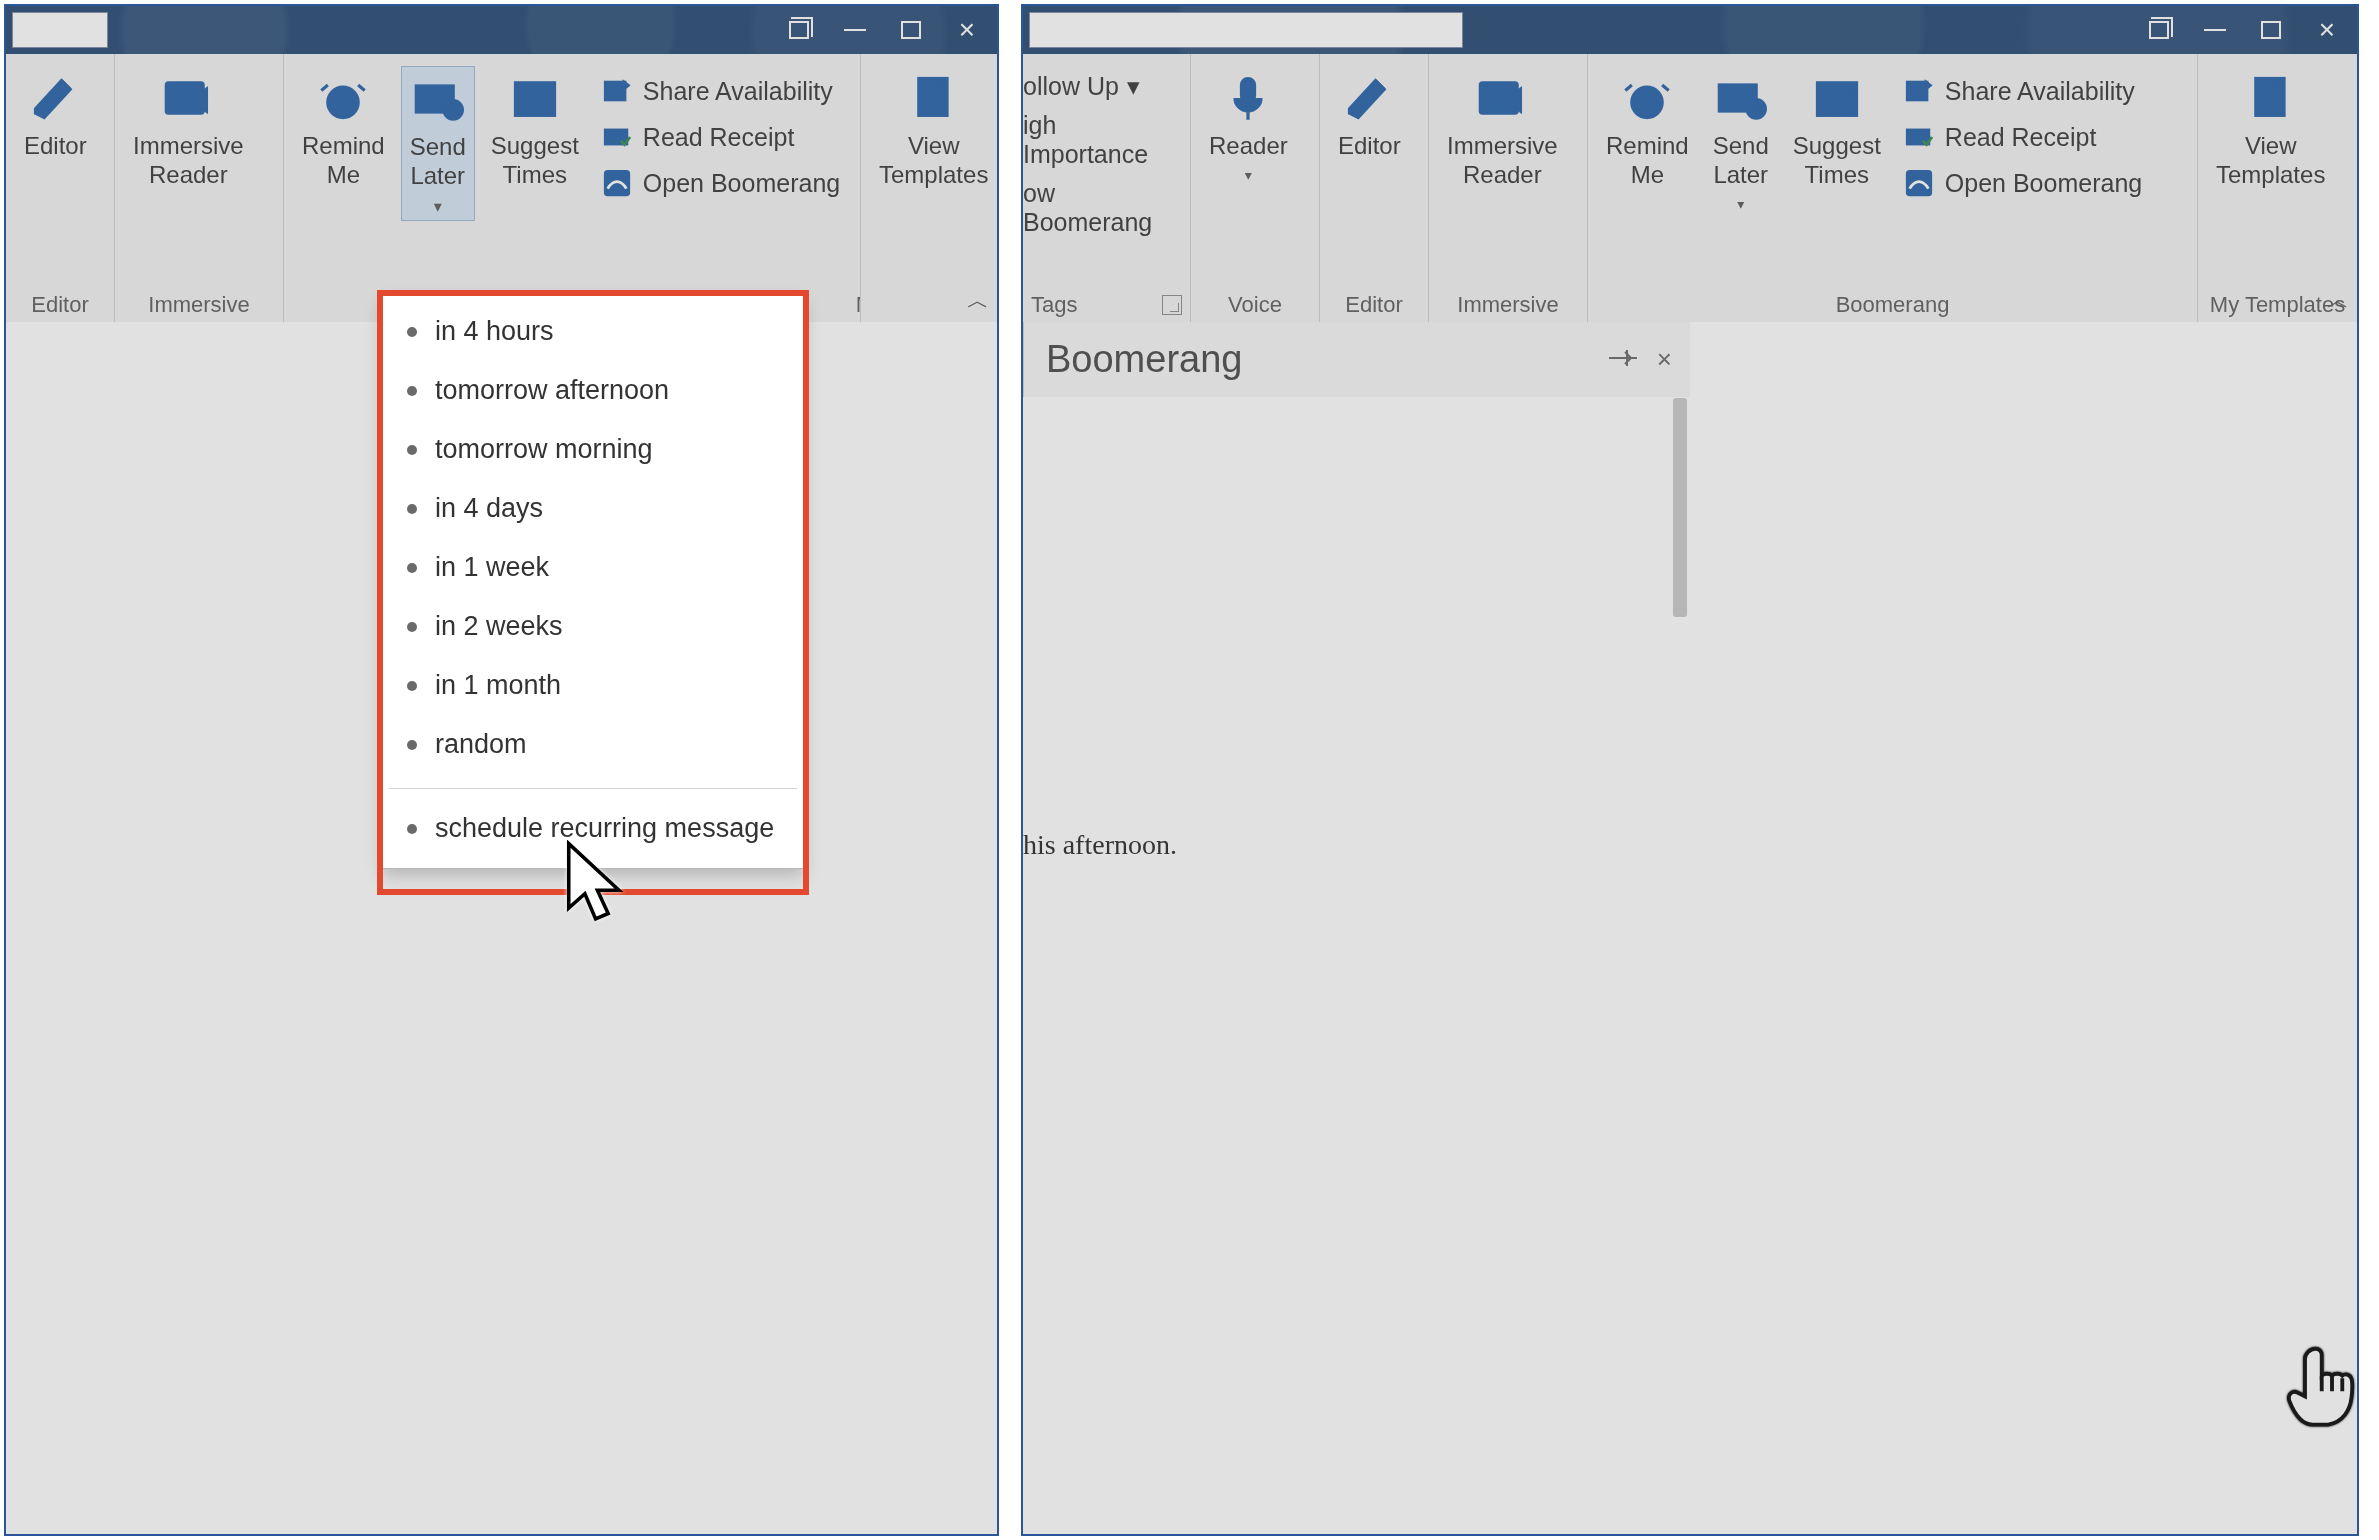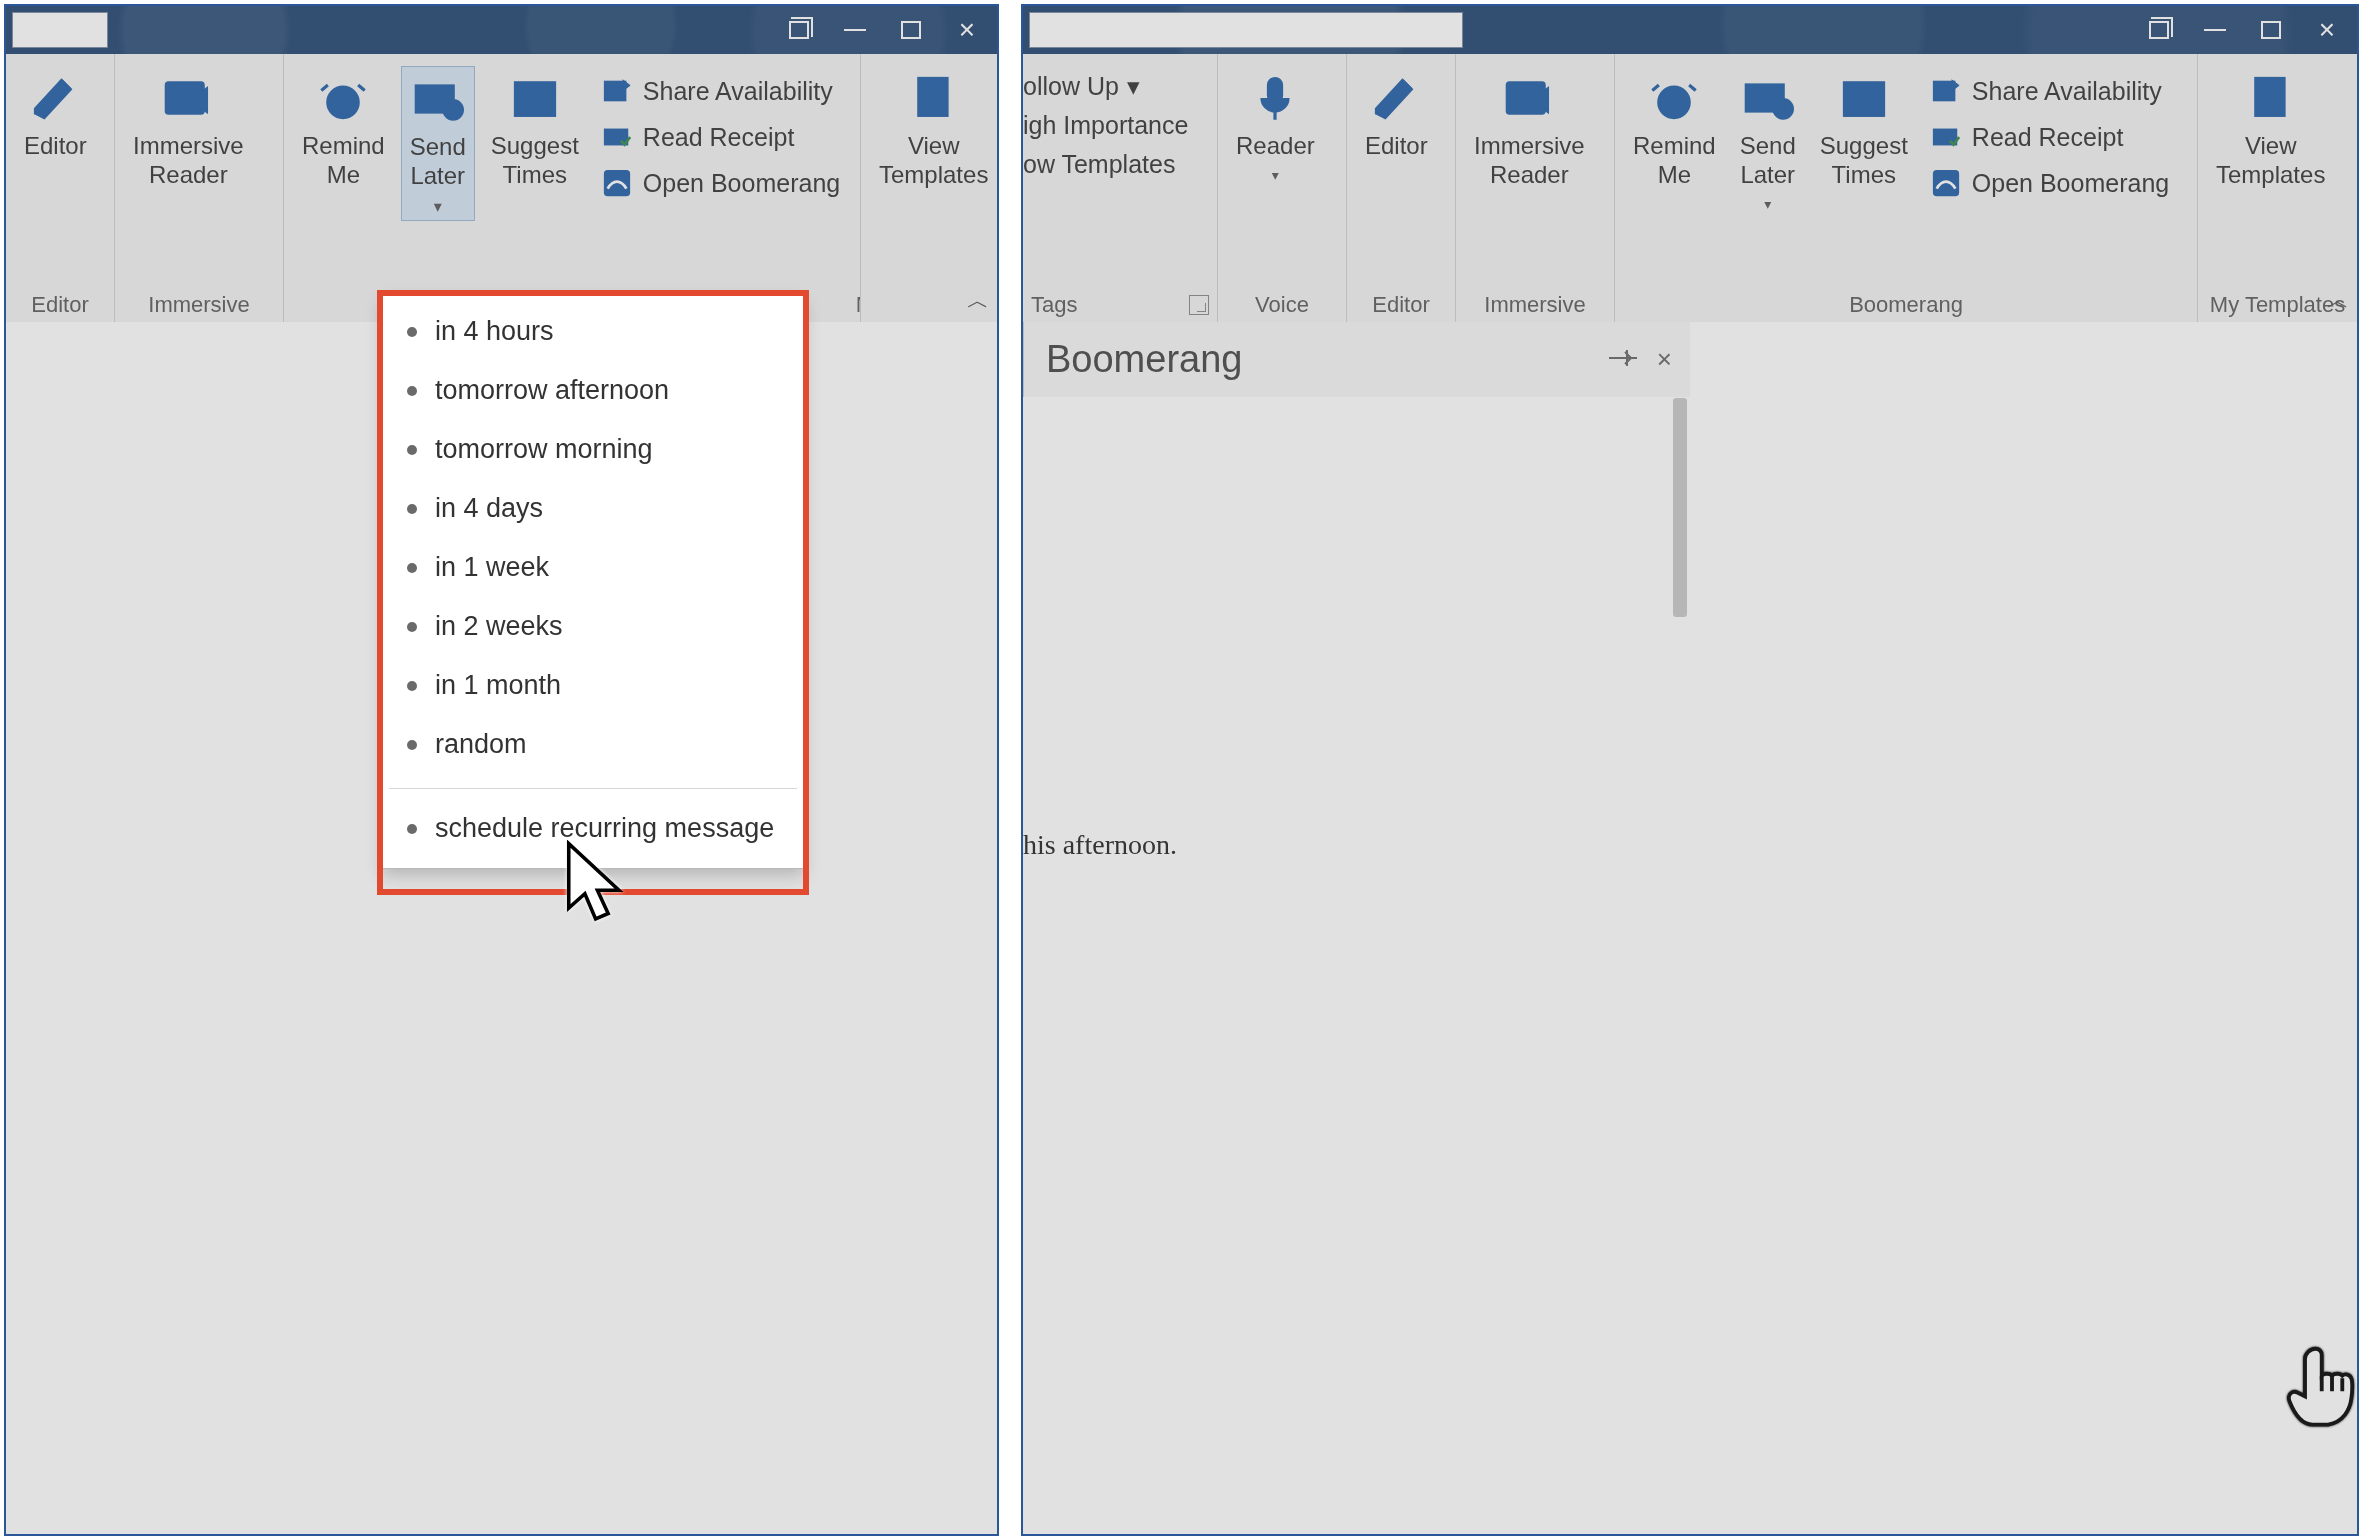--- a/index.html
+++ b/index.html
@@ -295,32 +295,32 @@
       <div class="win-btn">
           <div class="win-max"></div>
         </div>
       <div class="win-btn win-close">
           <span>×</span>
         </div>
     </div>
 
     <div class="ribbon">
 
-      <div class="rgroup" style="width:195px">
+      <div class="rgroup" style="width:168px">
         <div class="body" style="padding-left:0">
           <div class="tags-col">
             <div class="row">
                 <span>ollow Up</span>
                 <span>▾</span>
               </div>
             <div class="row">
                 <span>igh Importance</span>
               </div>
             <div class="row">
-                <span>ow Templates</span>
+                <span>ow Boomerang</span>
               </div>
           </div>
         </div>
         <div class="label" style="justify-content:flex-start;padding:0 8px">
             <span>Tags</span>
             <span class="dlg-launch"></span>
           </div>
       </div>
 
       <div class="rgroup" style="width:129px">

